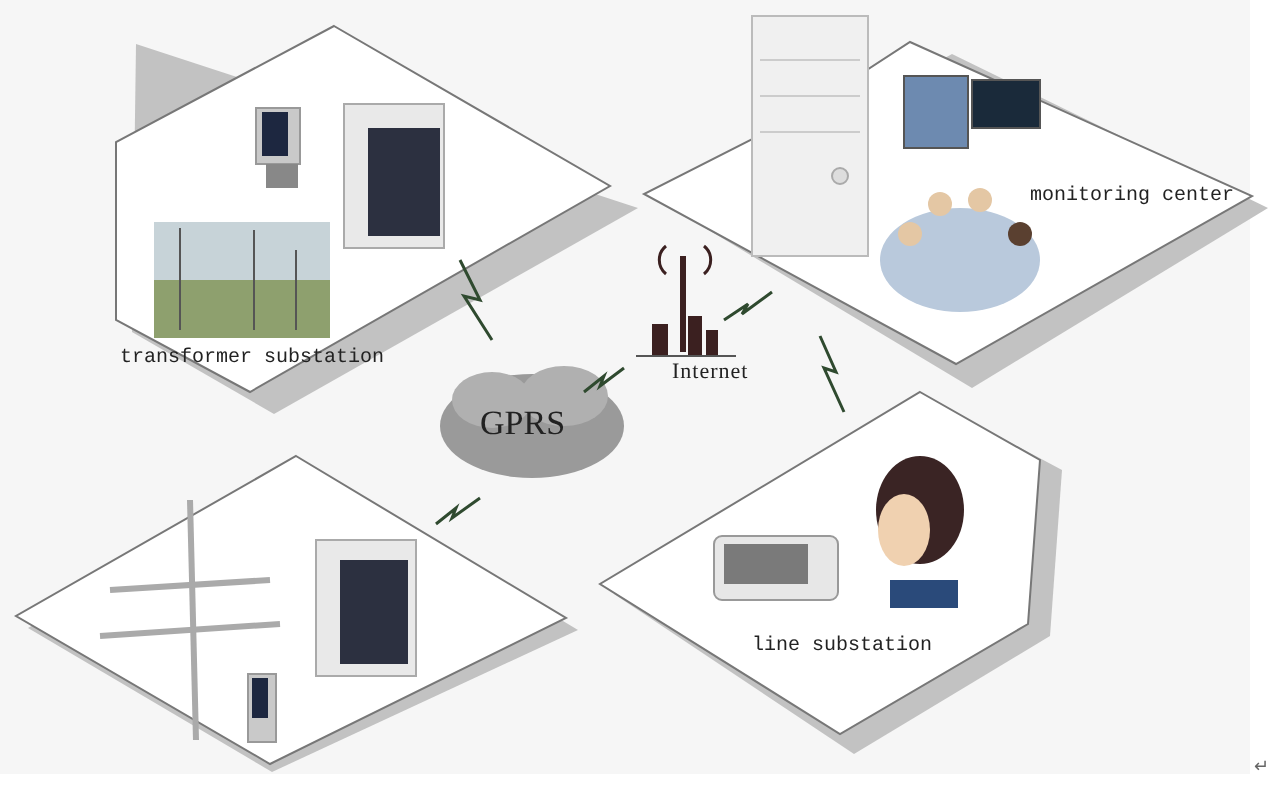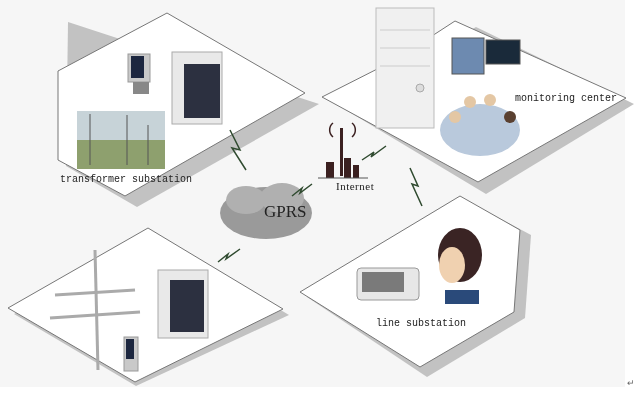--- a/index.html
+++ b/index.html
@@ -1,20 +1,20 @@
 <!DOCTYPE html>
 <html><head>
 <meta charset="utf-8">
 <style>
   html, body { margin:0; padding:0; background:#ffffff; }
   body { width:638px; height:400px; position:relative; overflow:hidden; font-family:"Liberation Sans", sans-serif; }
   #canvas { position:absolute; left:0; top:0; width:625px; height:387px; background:#f6f6f6; }
   svg { position:absolute; left:0; top:0; }
   .label { position:absolute; font-family:"Liberation Mono", "DejaVu Sans Mono", monospace; font-size:10px; color:#222; white-space:nowrap; }
-  .gprs-label { position:absolute; font-family:"Liberation Serif", serif; font-size:17px; color:#222;margin-left:24px; }
+  .gprs-label { position:absolute; font-family:"Liberation Serif", serif; font-size:17px; color:#222; }
   .inet-label { position:absolute; font-family:"Liberation Serif", serif; font-size:11px; color:#222; letter-spacing:0.5px; }
   .para { position:absolute; left:627px; top:378px; font-size:9px; color:#666; }
 </style>
 </head>
 <body>
 
 <div id="canvas">
 <svg width="638" height="400" viewBox="0 0 638 400">
 
   <g>

